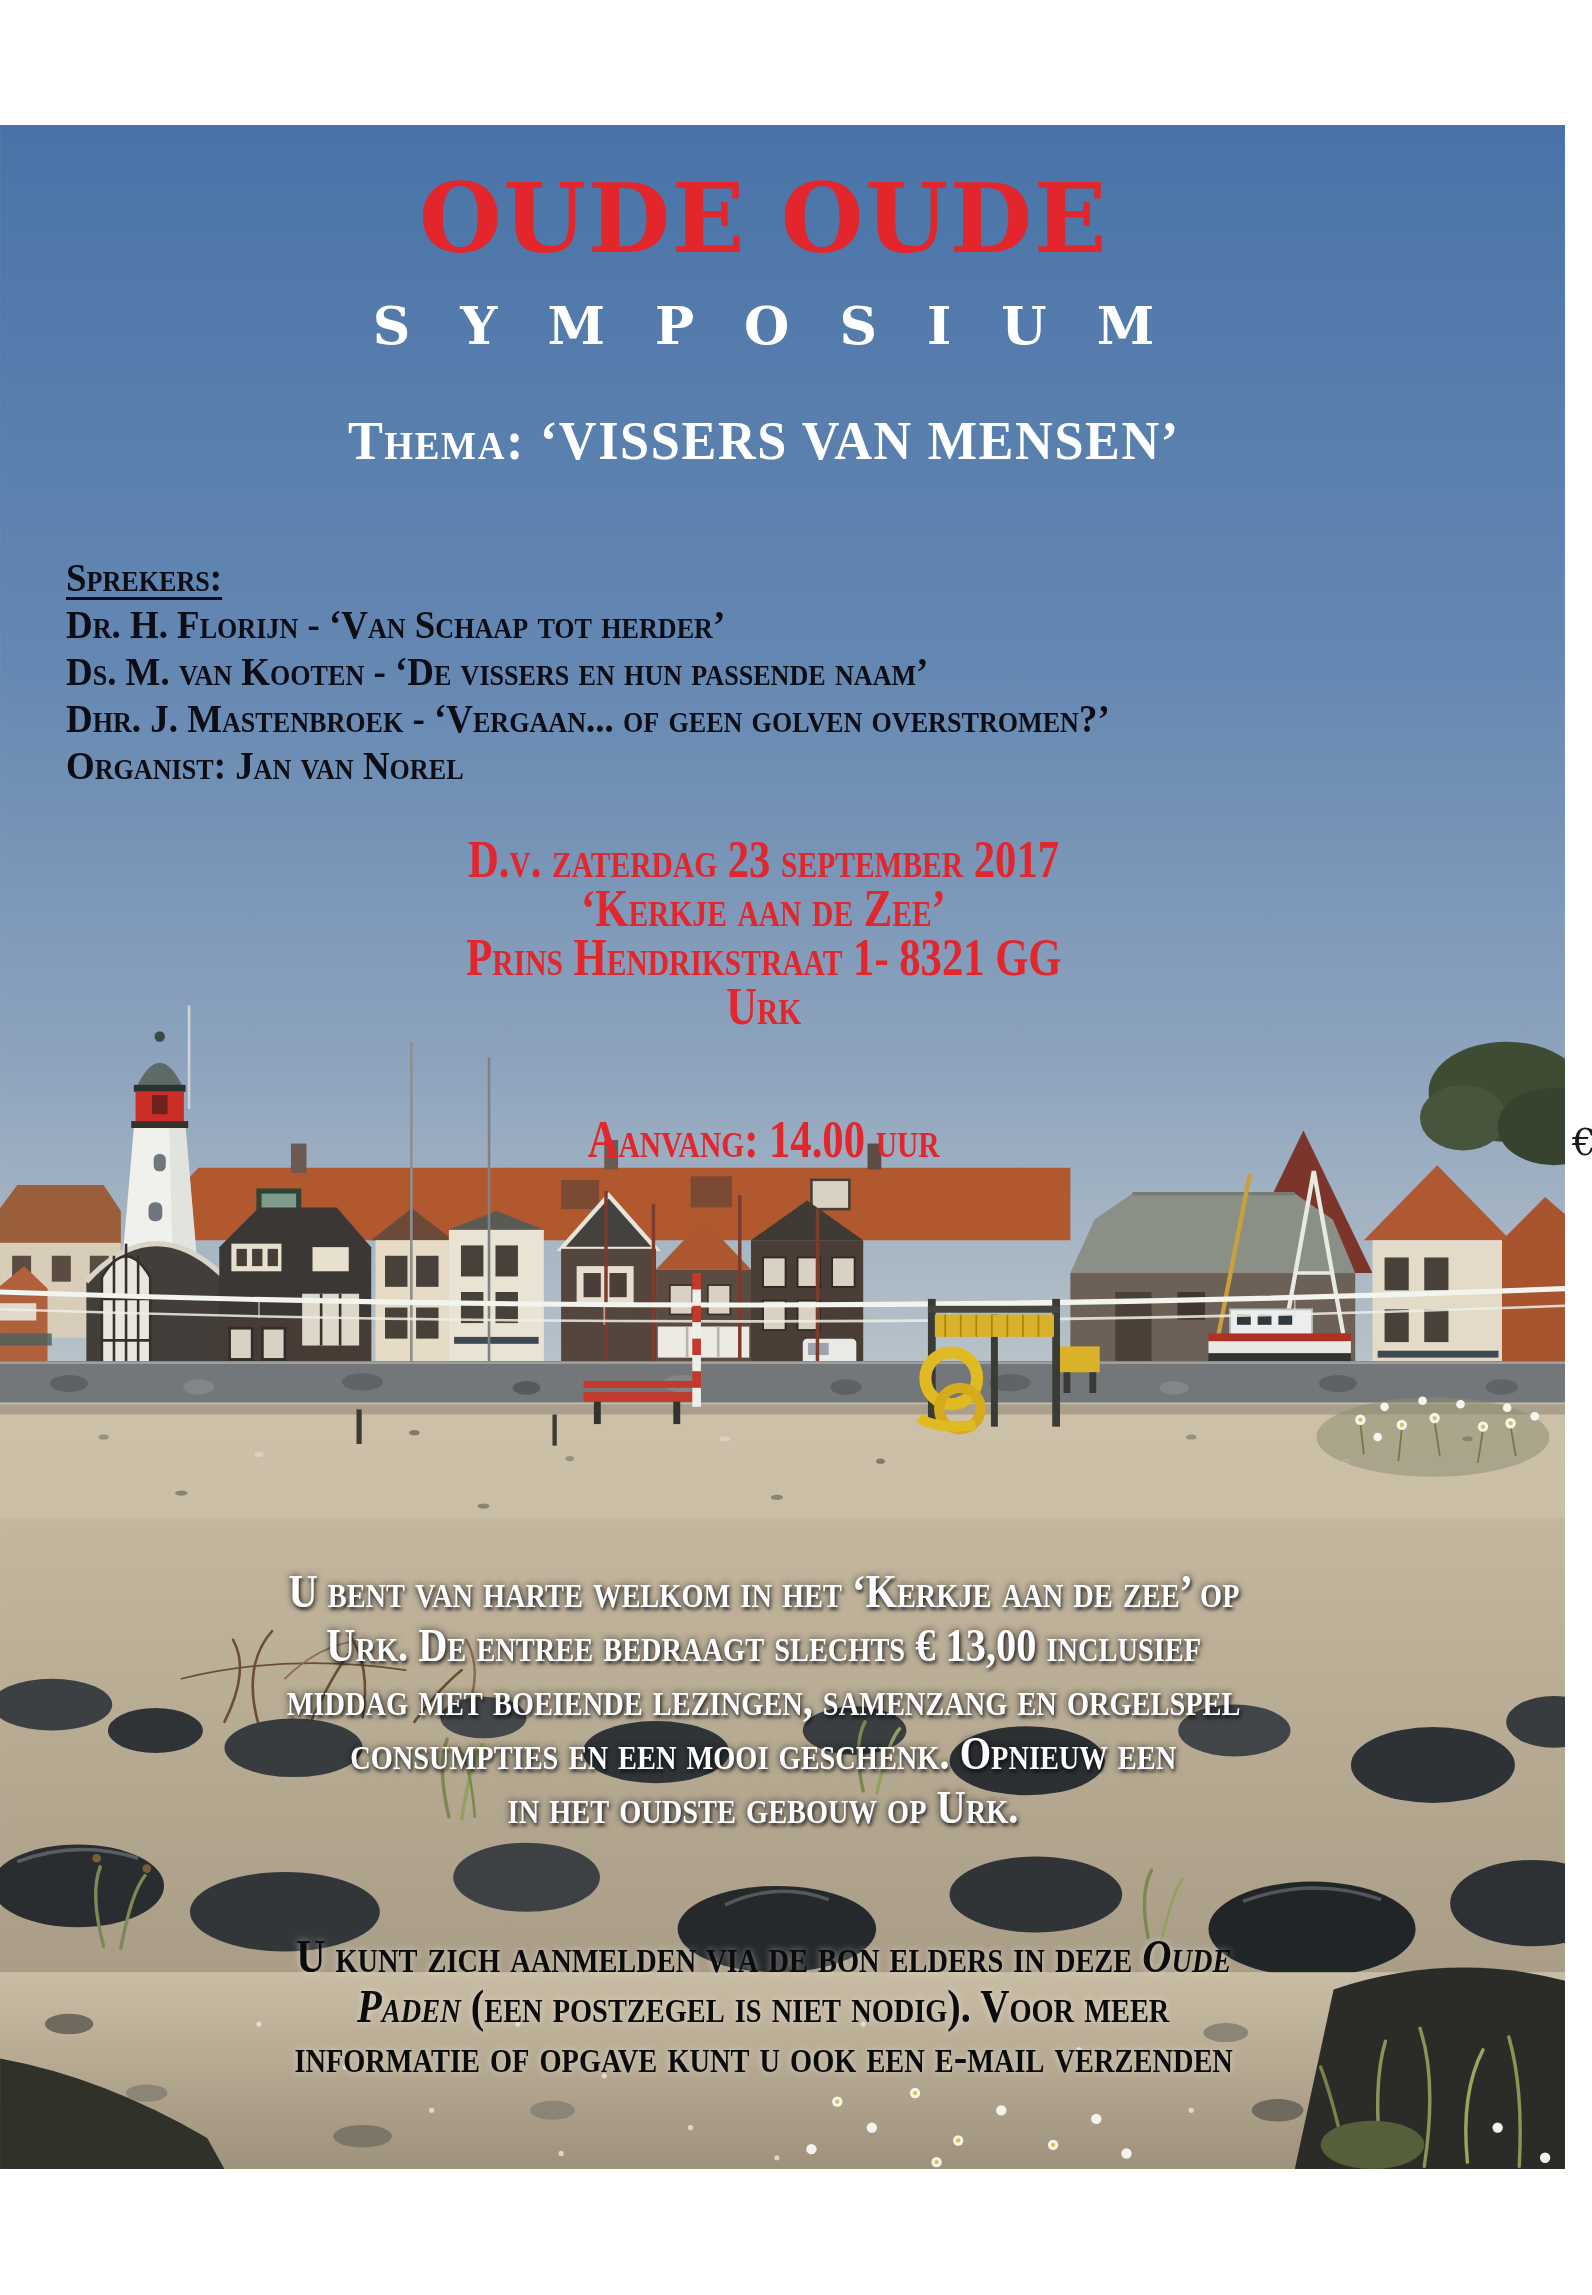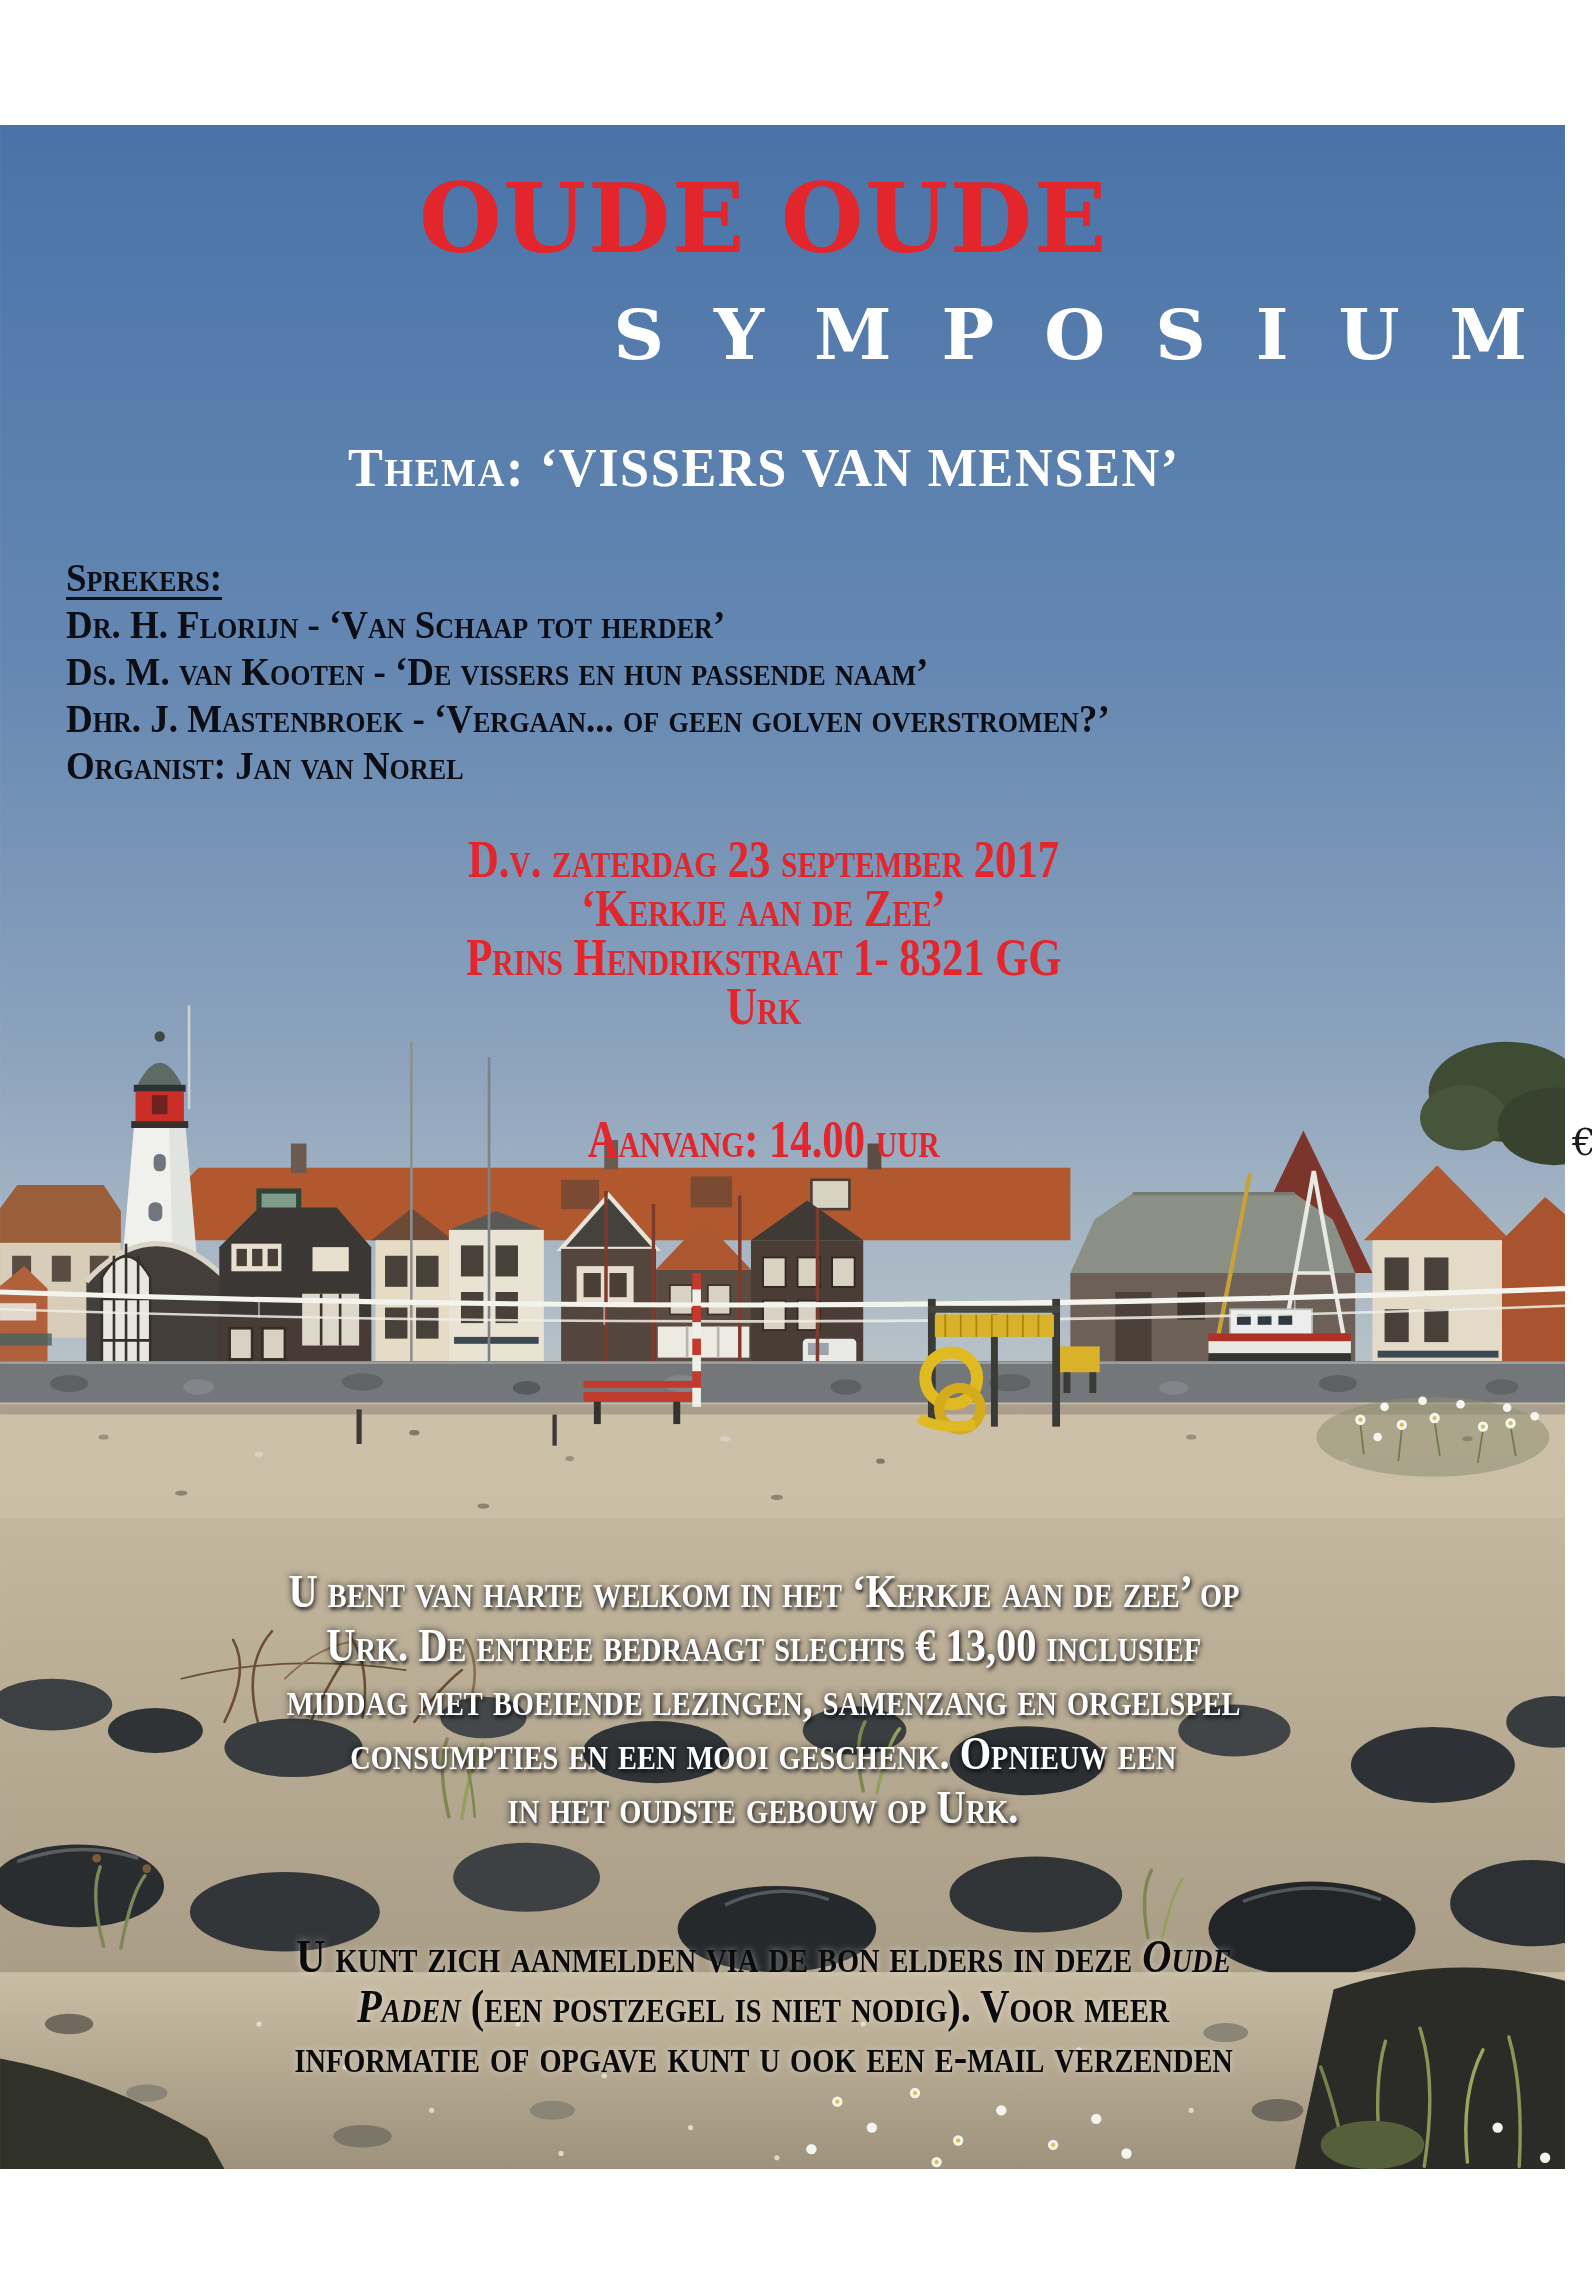--- a/index.html
+++ b/index.html
@@ -7,23 +7,23 @@
   #poster{position:absolute;left:0;top:0;width:1592px;height:2295px;background:#ffffff;}
   #photo{position:absolute;left:0;top:125px;width:1565px;height:2044px;display:block;}
   .abs{position:absolute;}
   .c{left:0;width:1527px;text-align:center;}
   .sc{font-family:"Liberation Serif",serif;font-weight:700;font-variant:small-caps;}
   .cx{display:inline-block;white-space:nowrap;transform-origin:center center;}
   .lx{transform-origin:left center;} .sx82{transform:scaleX(.82);} .sx86{transform:scaleX(.86);}
   .sx90{transform:scaleX(.90);} .sx95{transform:scaleX(.95);}
   .red{color:#e2262b;} .dark{color:#0d0d15;} .white{color:#ffffff;}
   .t1{top:171px;font-family:"DejaVu Serif",serif;font-weight:700;font-size:95px;letter-spacing:1.7px;line-height:1;}
-  .t2{top:300px;font-family:"DejaVu Serif",serif;font-weight:700;font-size:70px;line-height:1;text-align:right;}
+  .t2{top:300px;font-family:"DejaVu Serif",serif;font-weight:700;font-size:52px;line-height:1;}
   .t2 .cx{letter-spacing:50px;margin-right:-50px;}
-  .t3{top:440px;font-size:55px;line-height:1;letter-spacing:1.7px;}
+  .t3{top:413px;font-size:55px;line-height:1;letter-spacing:1.7px;}
   .speakers{left:66px;top:532px;font-size:41px;line-height:47px;margin-top:22px;}
   .u{text-decoration:underline;text-decoration-thickness:2.6px;text-underline-offset:6px;}
   .ev{font-size:52px;line-height:1;}
   .e0{top:834px;} .e1{top:883px;} .e2{top:932px;} .e3{top:981px;} .e4{top:1070px;margin-top:44px;}
   .welcome{font-size:47px;line-height:54px;top:1564px;}
   .wsh{text-shadow:0 0 8.6px rgba(10,10,14,.75),1.7px 2.6px 3.5px rgba(10,10,14,.6);}
   .signup{font-size:47px;line-height:50px;top:1931px;color:#0b0b0b;}
   .ksh{text-shadow:0 0 8.6px rgba(255,255,255,.5);}
   .it{font-style:italic;}
   .euro{left:1572px;top:1120px;font-family:"DejaVu Serif",serif;font-size:38px;color:#1c1c1c;}

